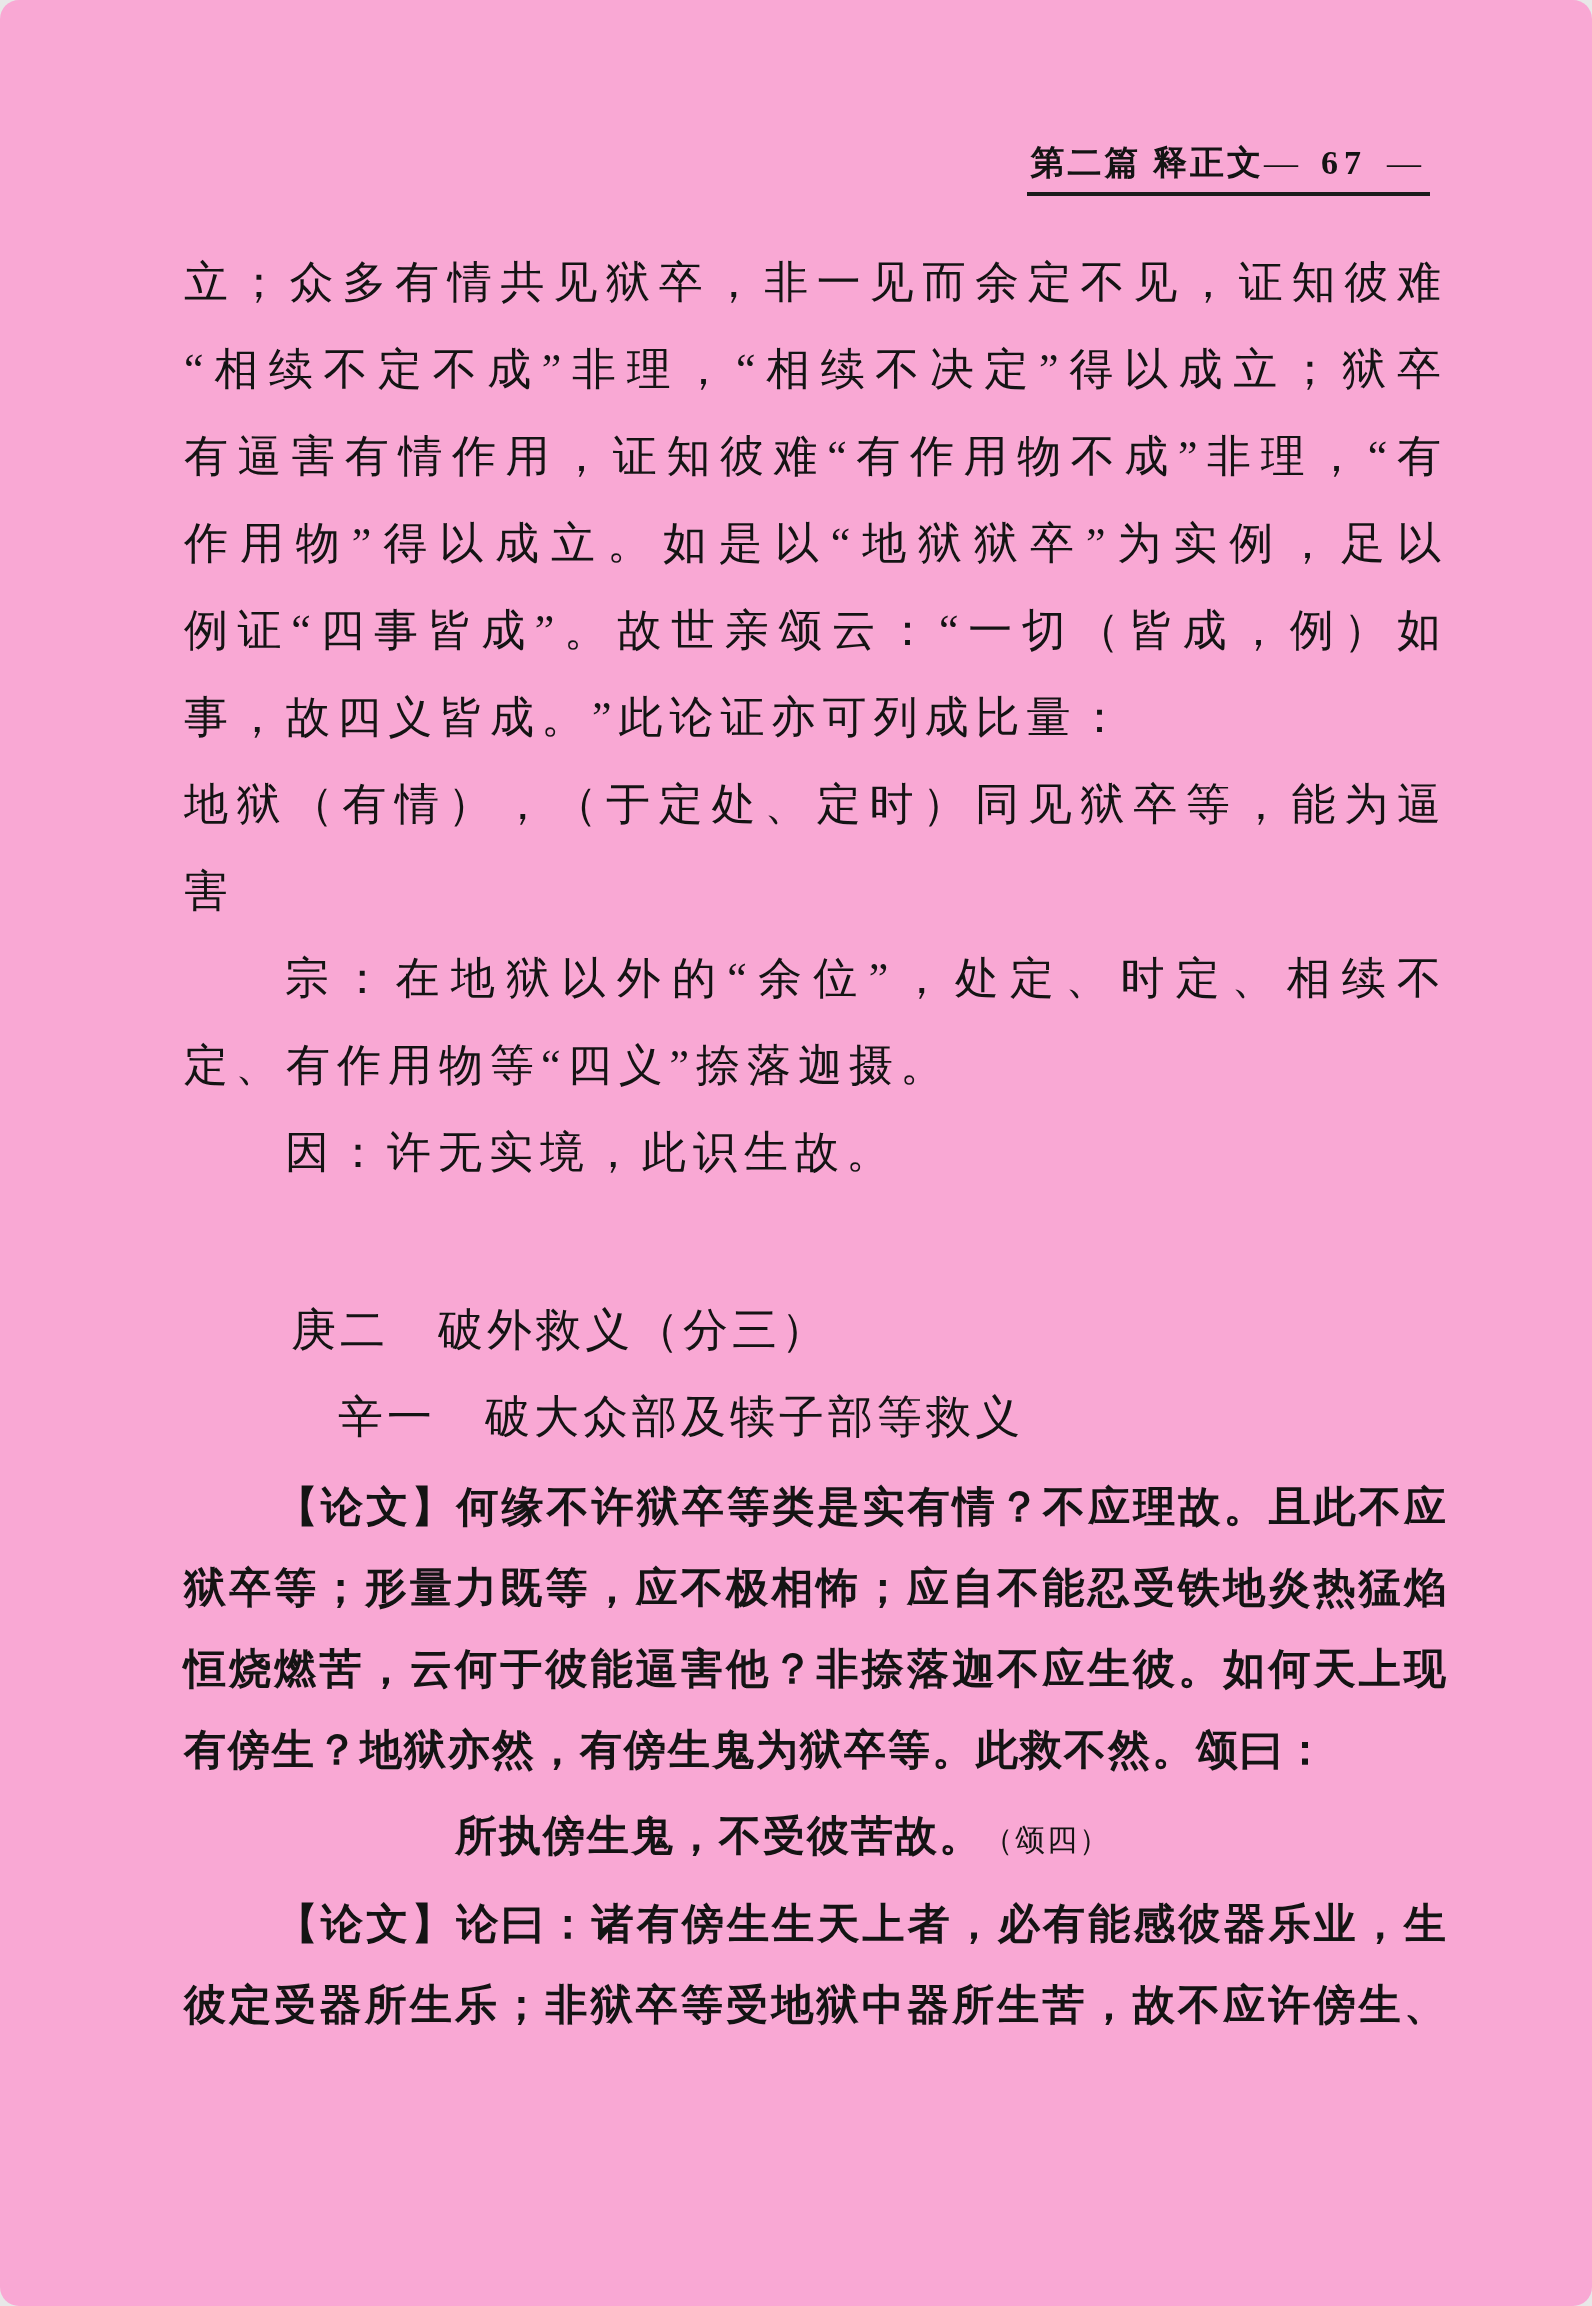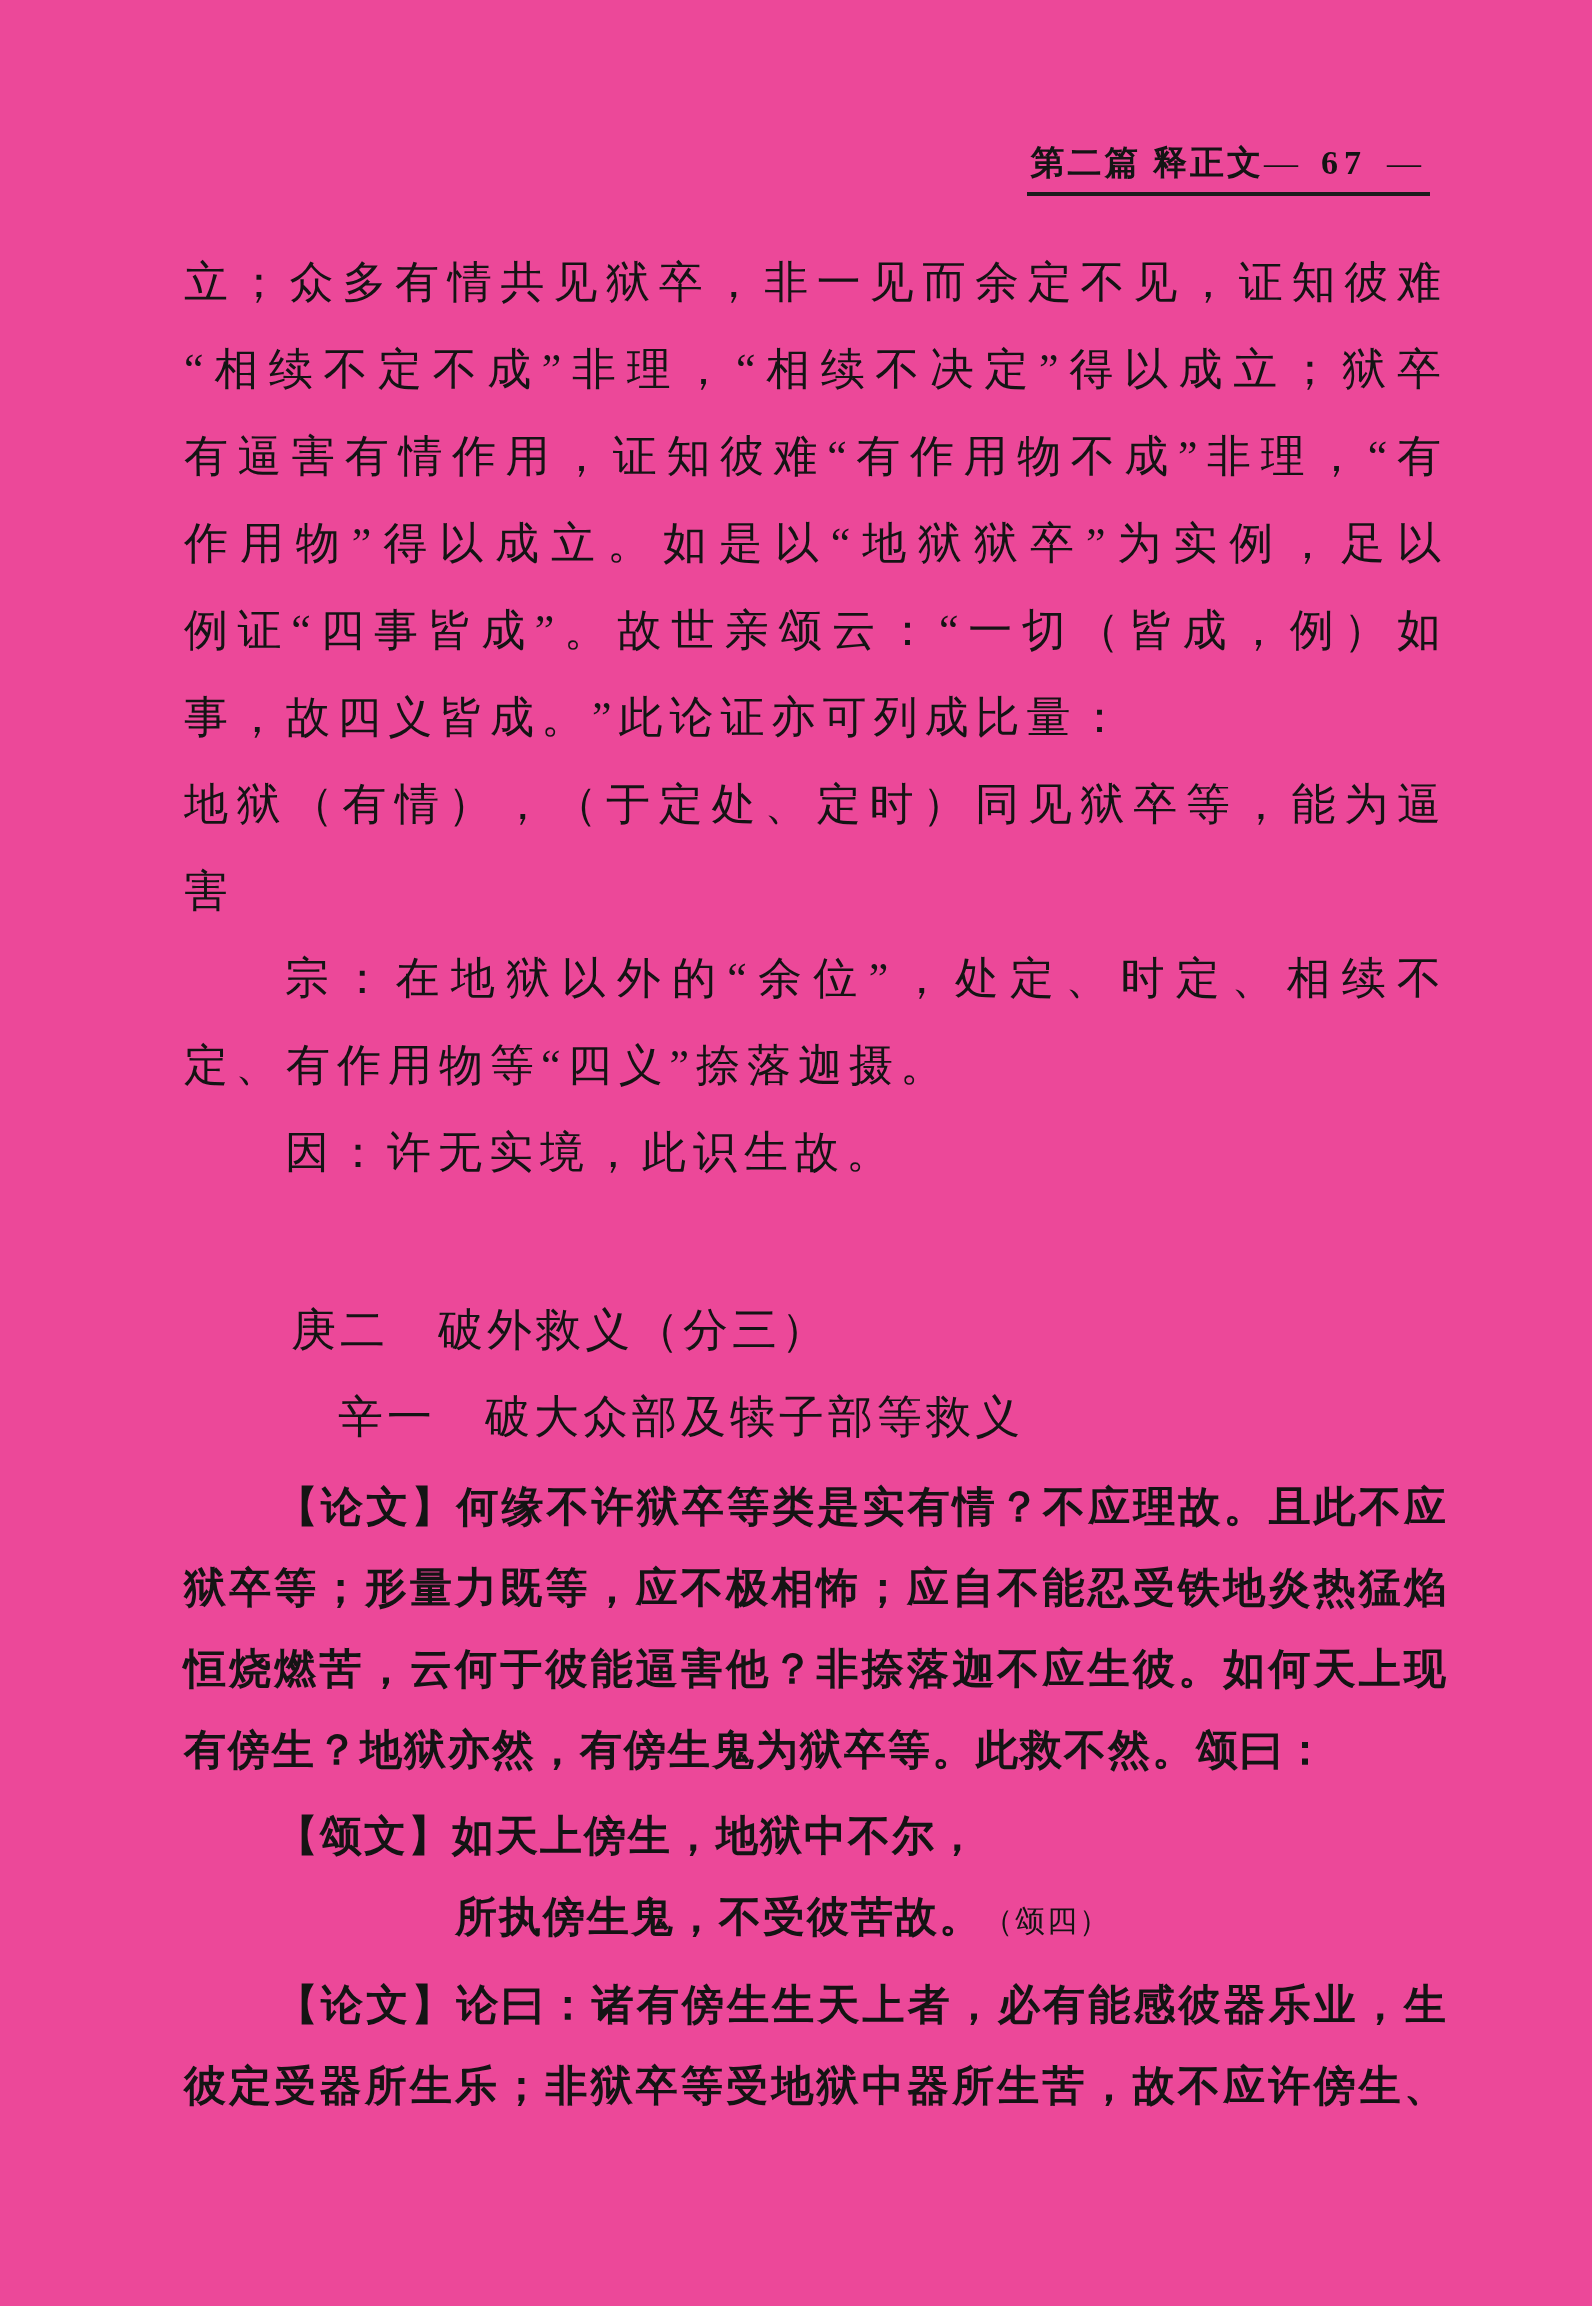--- a/index.html
+++ b/index.html
@@ -5,23 +5,24 @@
   html, body {
     margin: 0;
     padding: 0;
     background: #e8e8e8;
   }
   .page {
     position: relative;
     width: 1592px;
     height: 2306px;
     margin: 0 auto;
-    background: #ec4899;
+    background: #f9a8d4;
     color: #141414;
     overflow: hidden;
+    border-radius: 19px;
   }
 
   
   .page-header {
     position: absolute;
     top: 143px;
     right: 162px;
     font-family: "Liberation Serif", "DejaVu Serif", serif;
     font-size: 34px;
     font-weight: bold;
@@ -110,21 +111,20 @@
     <div class="heading-ln h-xin">辛一　破大众部及犊子部等救义</div>
 
     <div class="sec-lunwen1">
       <div class="hei-ln fill ind-2h">【论文】何缘不许狱卒等类是实有情？不应理故。且此不应</div>
       <div class="hei-ln fill">狱卒等；形量力既等，应不极相怖；应自不能忍受铁地炎热猛焰</div>
       <div class="hei-ln fill">恒烧燃苦，云何于彼能逼害他？非捺落迦不应生彼。如何天上现</div>
       <div class="hei-ln">有傍生？地狱亦然，有傍生鬼为狱卒等。此救不然。颂曰：</div>
     </div>
 
     <div class="sec-songwen">
-      <div class="hei-ln ind-2h">【颂文】如天上傍生，地狱中不尔，</div>
       <div class="hei-ln ind-6h"><span>所执傍生鬼，不受彼苦故。</span><span class="verse-note">（颂四）</span></div>
     </div>
 
     <div class="sec-lunwen2">
       <div class="hei-ln fill ind-2h">【论文】论曰：诸有傍生生天上者，必有能感彼器乐业，生</div>
       <div class="hei-ln fill">彼定受器所生乐；非狱卒等受地狱中器所生苦，故不应许傍生、</div>
     </div>
 
   </div>
 </div>

